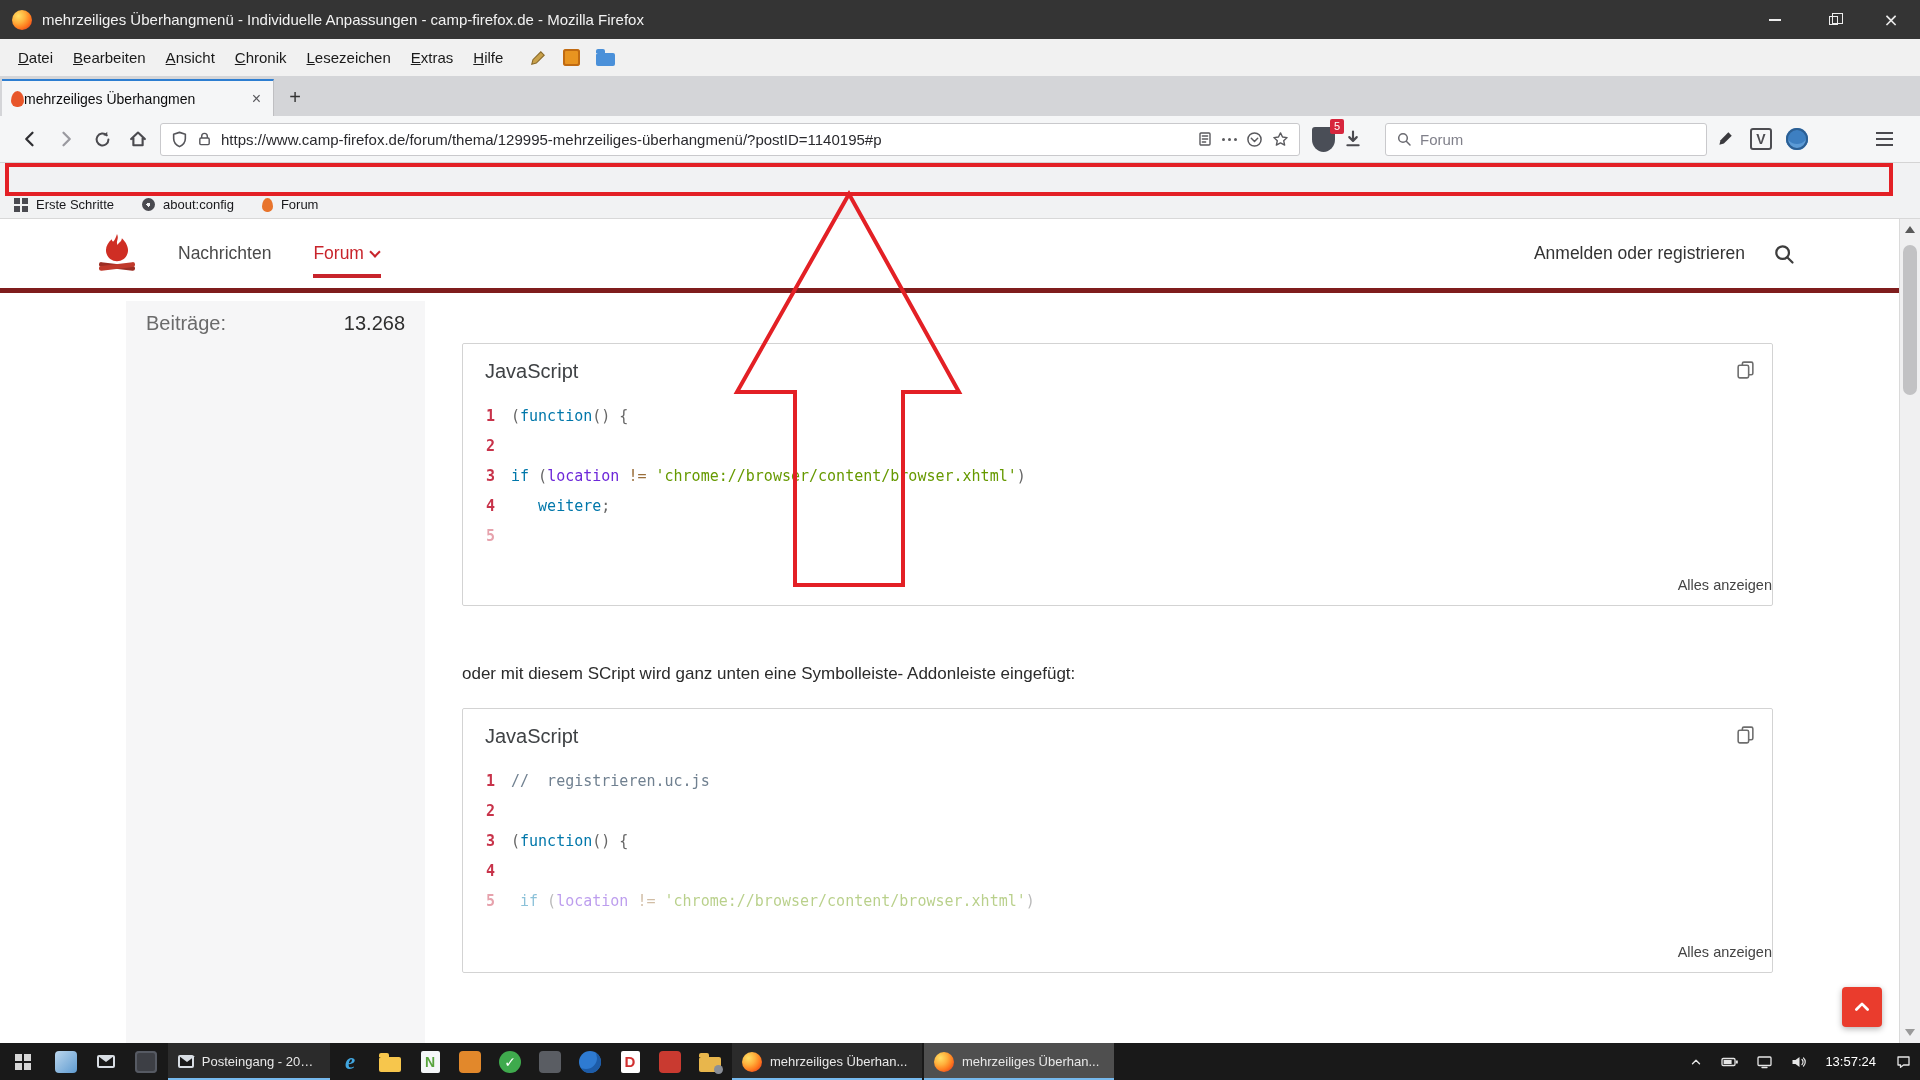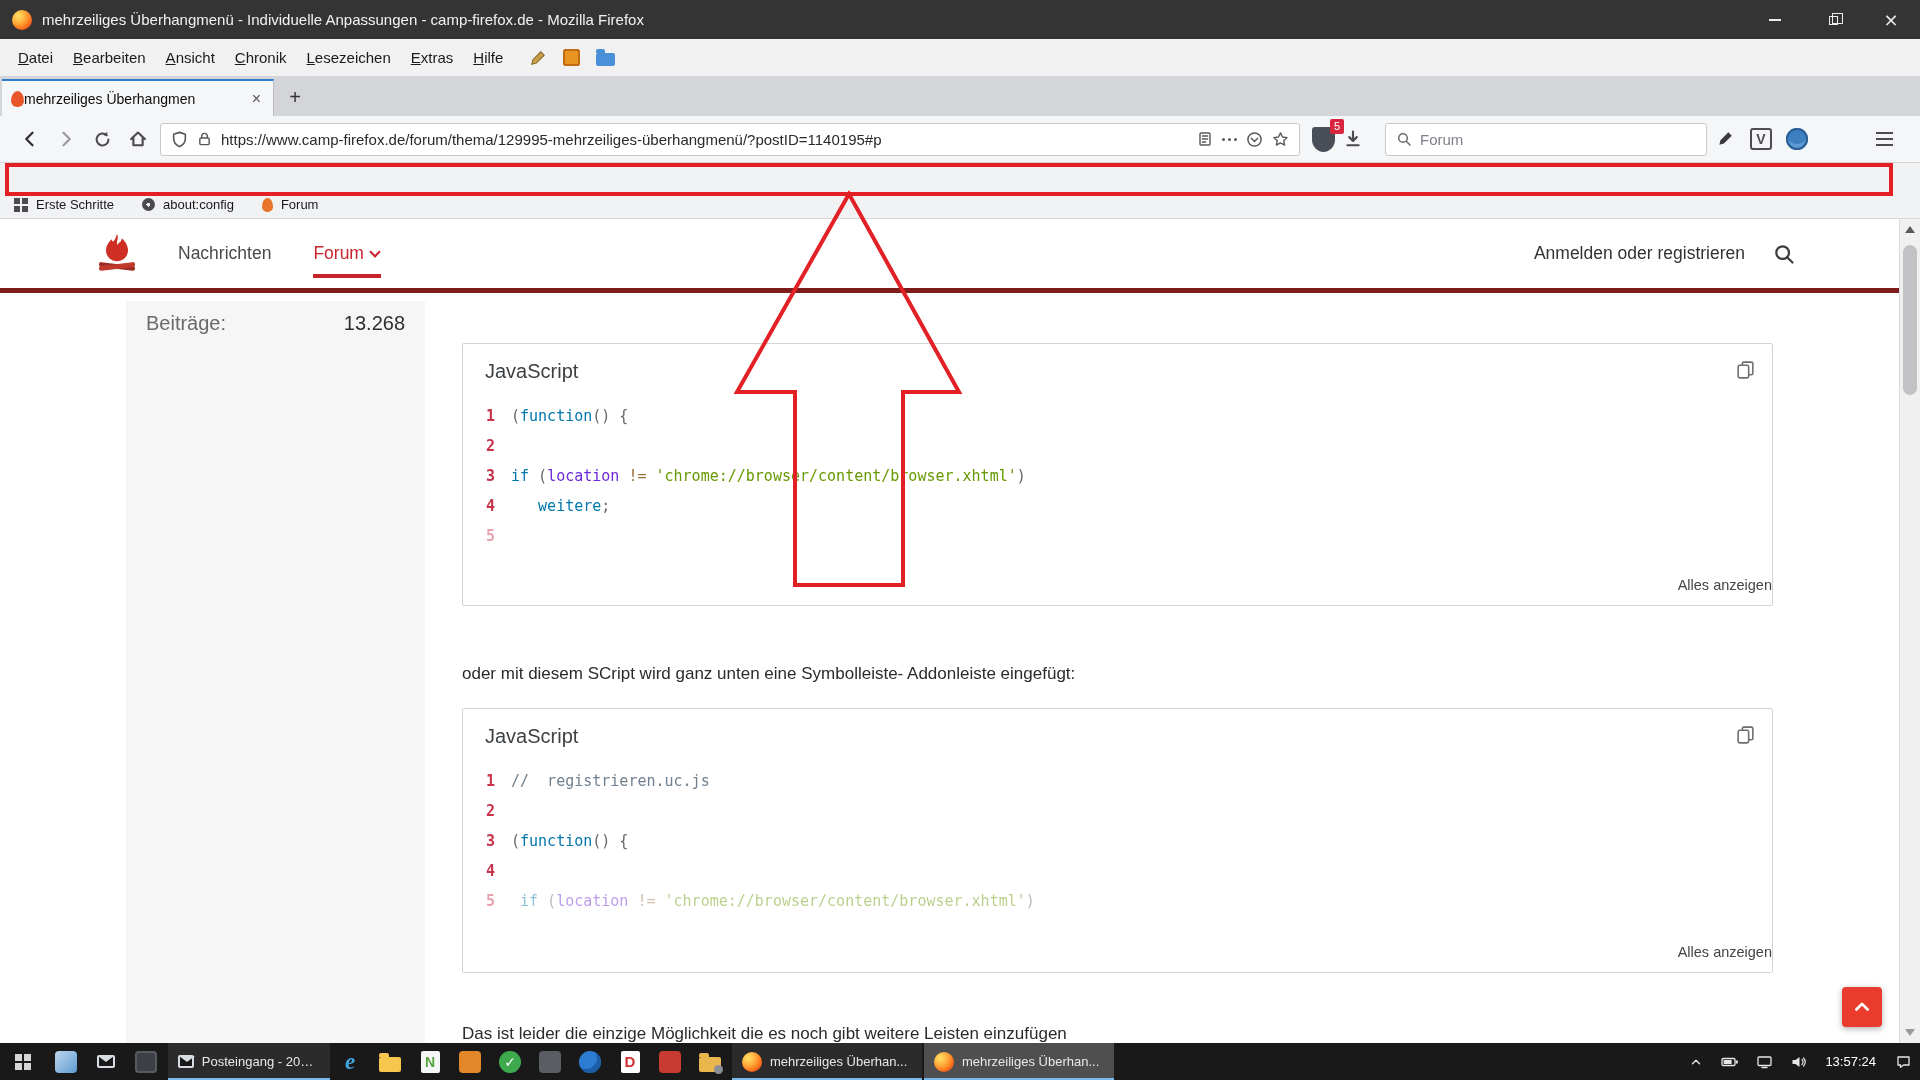--- a/index.html
+++ b/index.html
@@ -397,21 +397,20 @@
             <span class="code"></span>
           </div>
           <div class="code-line faded">
             <span class="ln">5</span>
             <span class="code"><span class="t-pl"> </span><span class="t-kw">if</span><span class="t-pu"> (</span><span class="t-pl">location</span><span class="t-op"> != </span><span class="t-st">'chrome://browser/content/browser.xhtml'</span><span class="t-pu">)</span></span>
           </div>
         </div>
       <div class="cb-expand">Alles anzeigen</div>
     </div>
 
-    <div class="para2">Das ist leider die einzige Möglichkeit die es noch gibt weitere Leisten einzufügen</div>
   </div>
 
   <div class="scrolltop">
     <svg width="20" height="20" viewBox="0 0 16 16">
         <path d="M3.5 10 8 5.5 12.5 10" fill="none" stroke="#fff" stroke-width="2.2" stroke-linecap="round" stroke-linejoin="round"></path>
       </svg>
   </div>
 </div>
 
 <div class="bscroll">

